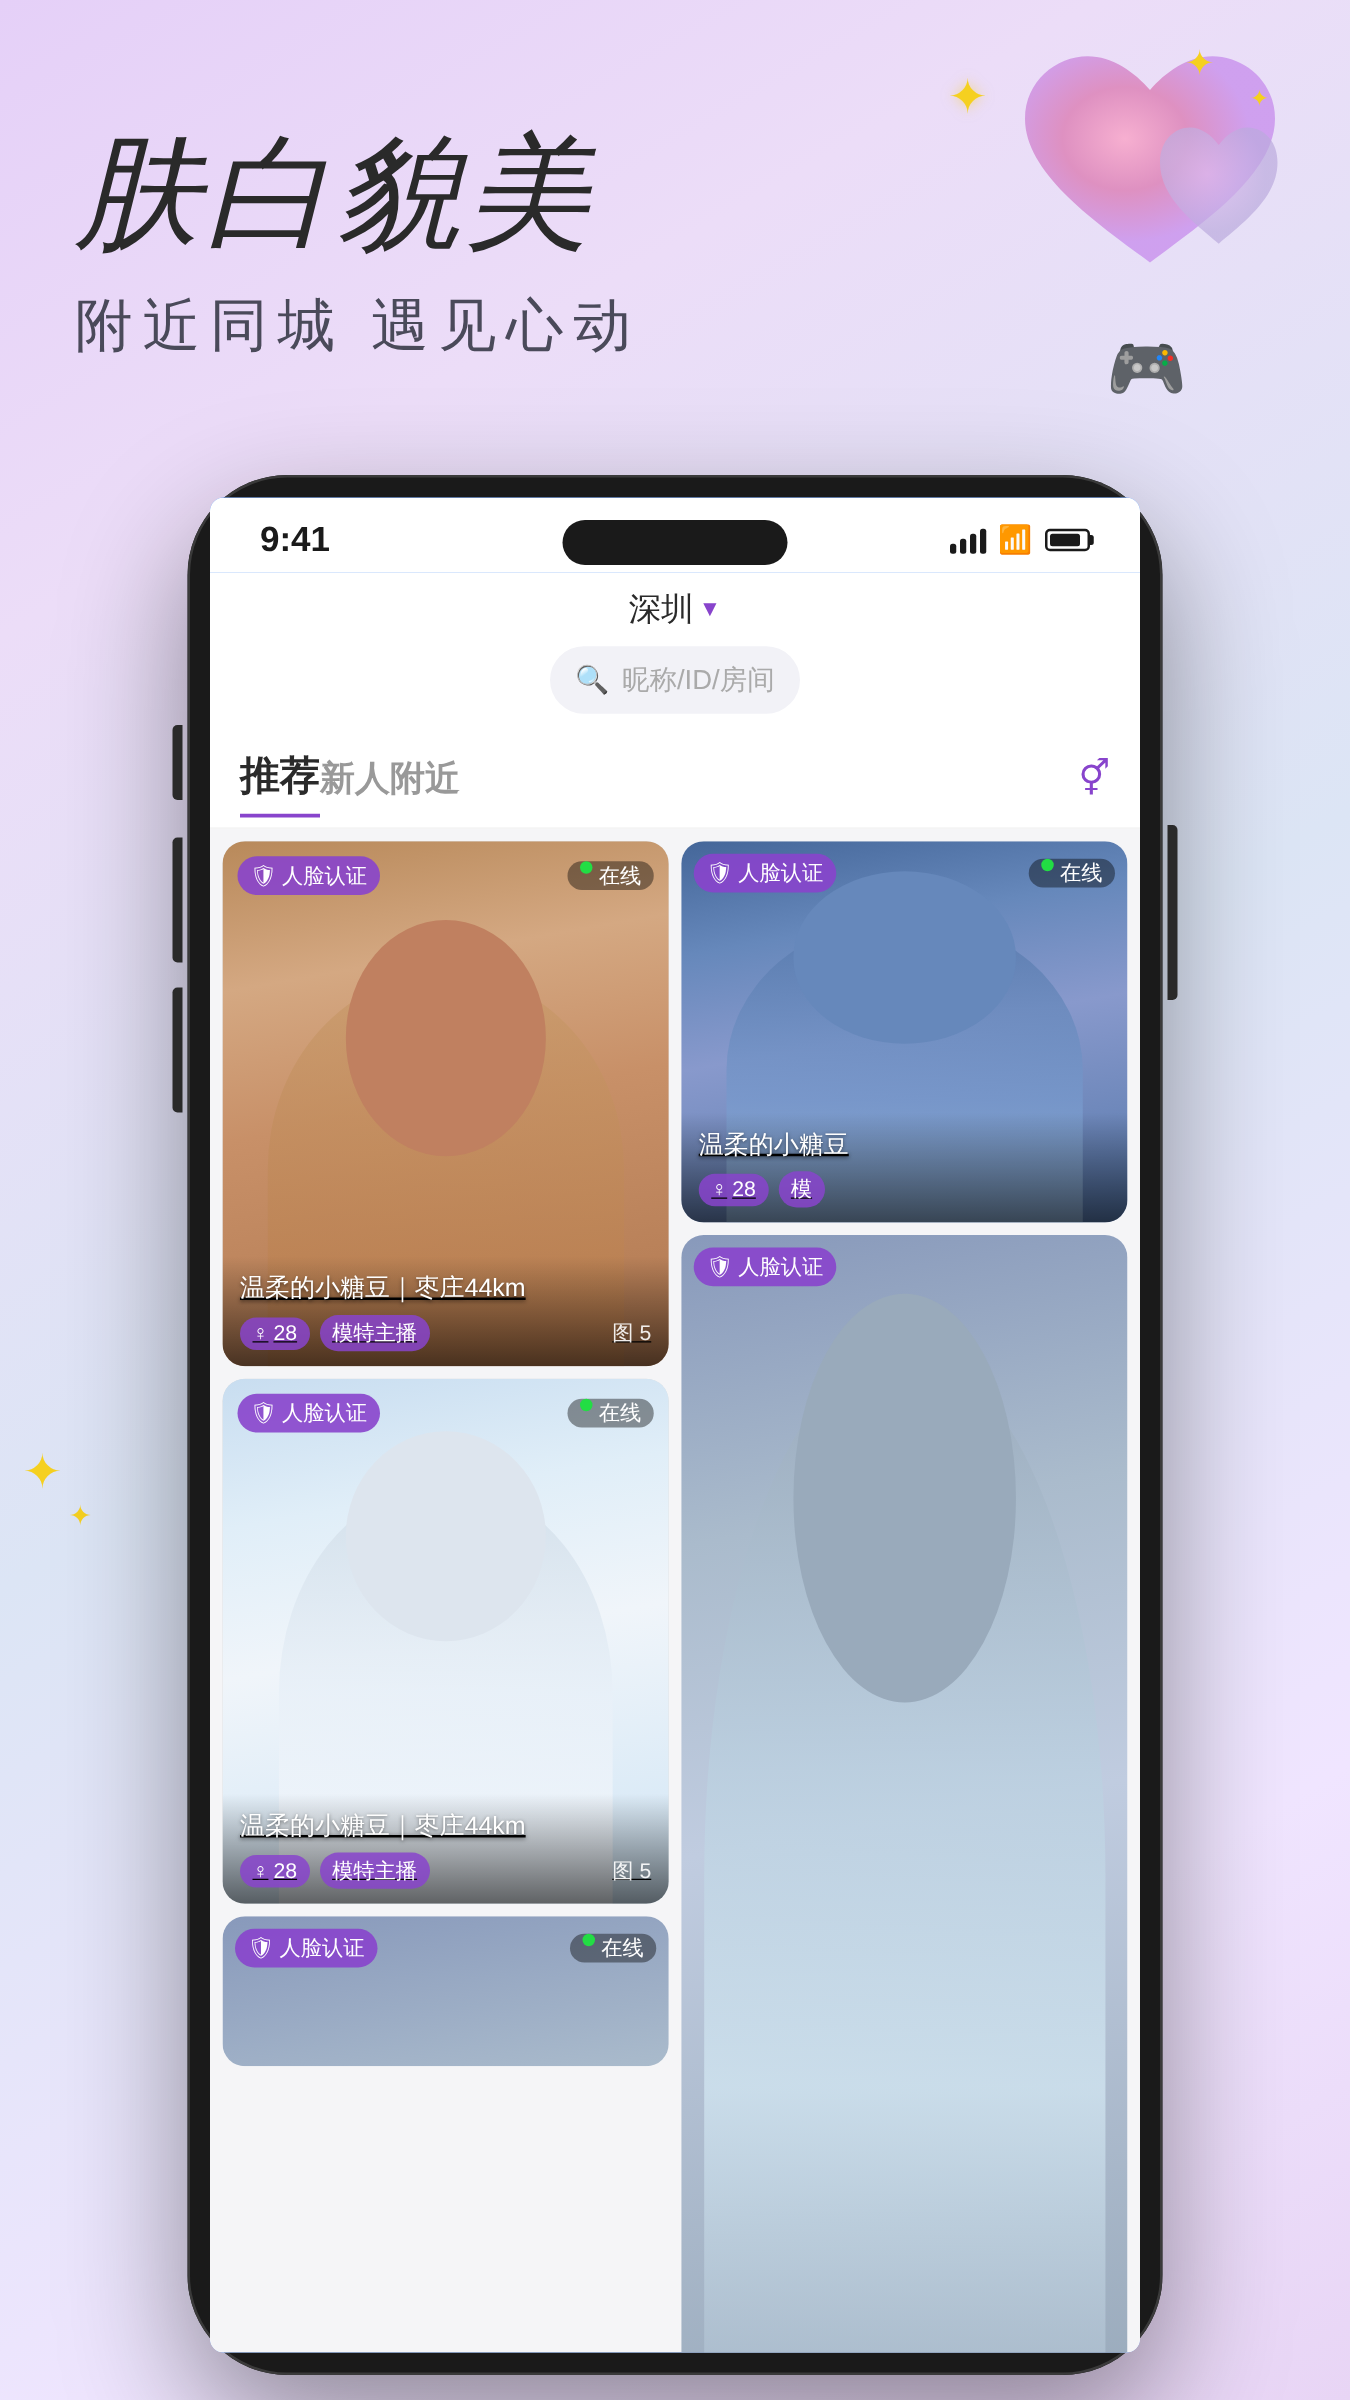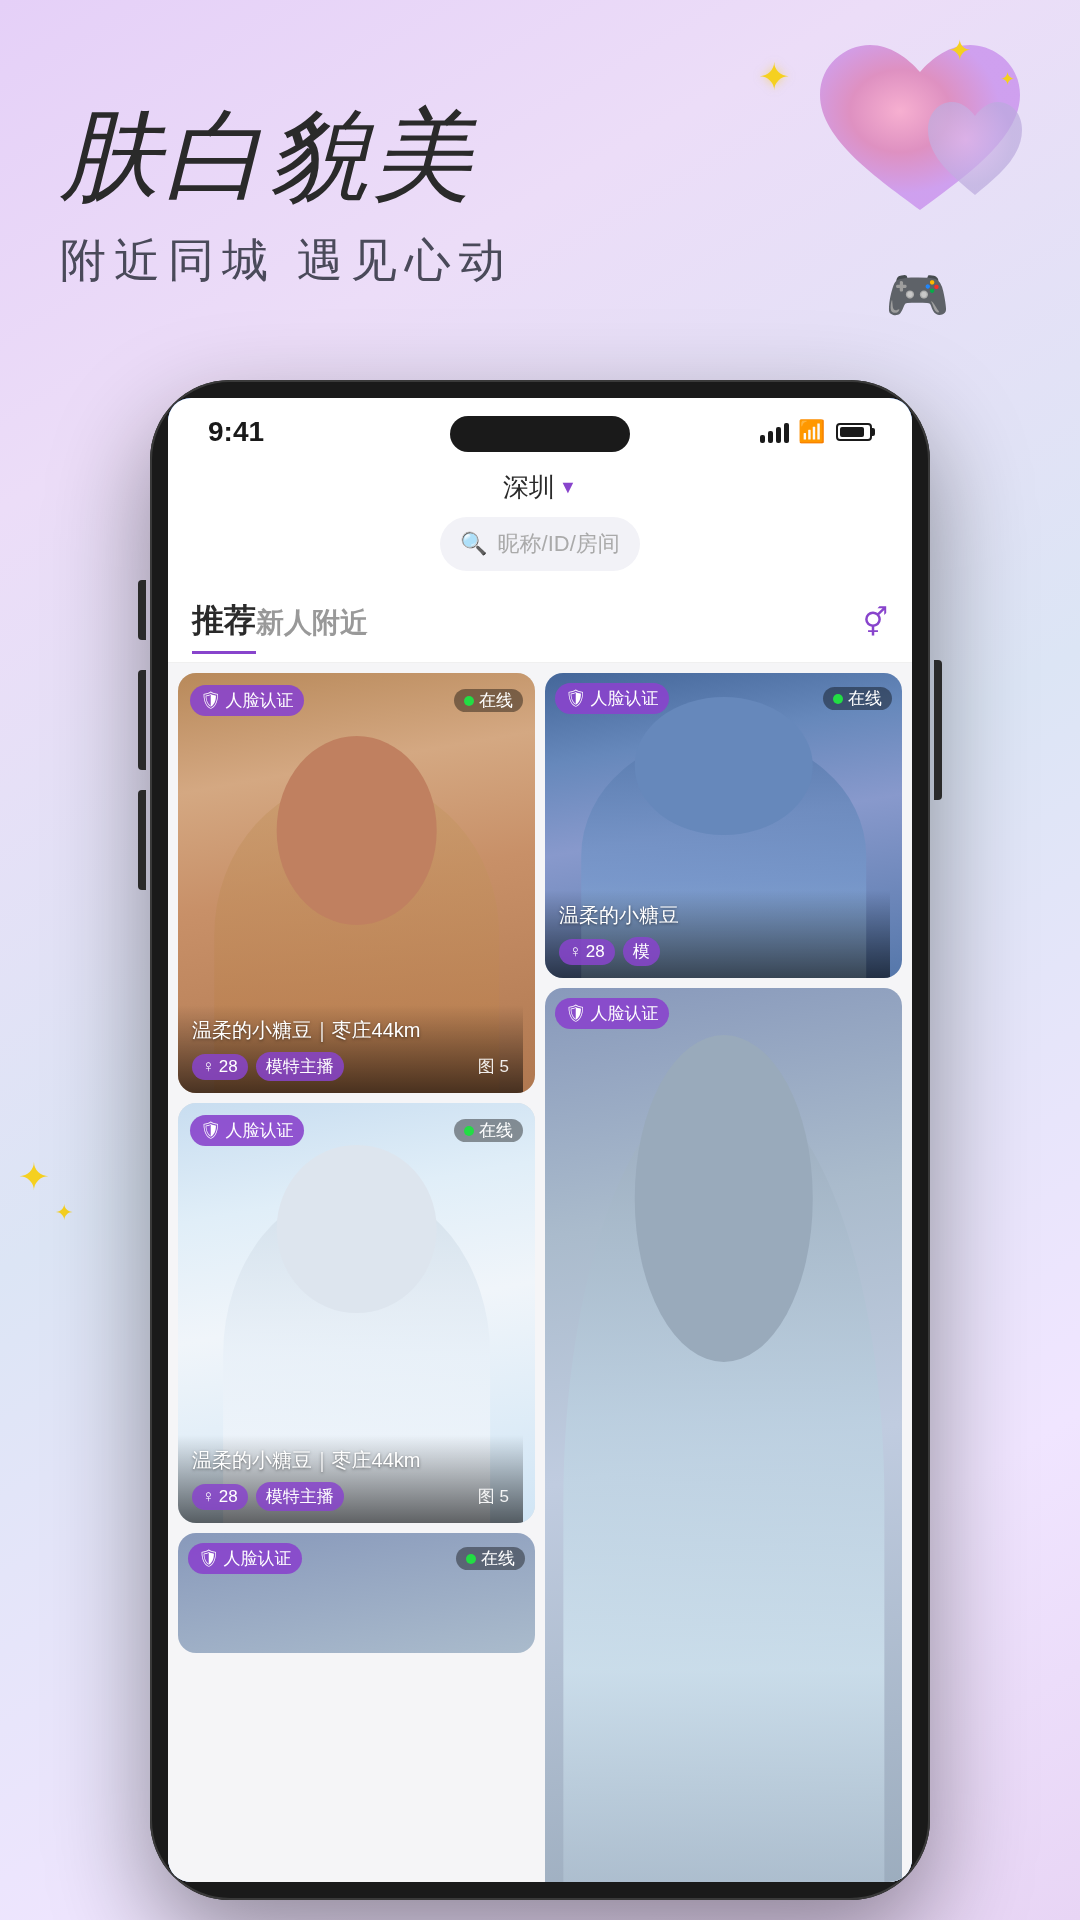--- a/index.html
+++ b/index.html
@@ -55,21 +55,21 @@
       border-radius: 80px;
       padding: 18px;
       box-shadow: 0 40px 100px rgba(0,0,0,0.4), inset 0 0 0 2px #3a3a3a;
       position: relative;
     }
 
     .phone-inner {
       width: 100%;
       height: 100%;
       background: #3b82f6;
-      border-radius: 23px;
+      border-radius: 11px;
       overflow: hidden;
       position: relative;
     }
 
     
     .status-bar {
       display: flex;
       justify-content: space-between;
       align-items: center;
       padding: 18px 40px 10px;
@@ -231,23 +231,24 @@
       overflow: hidden;
       background: #ddd;
       position: relative;
     }
 
     
     .card-overlay {
       position: absolute;
       bottom: 0;
       left: 0;
-      right: 12px;
+      right: 0;
       padding: 12px 14px;
       background: linear-gradient(to top, rgba(0,0,0,0.6) 0%, transparent 100%);
+      text-decoration: underline;
     }
 
     .card-name {
       color: white;
       font-size: 20px;
       font-weight: 500;
       margin-bottom: 8px;
       text-shadow: 0 1px 3px rgba(0,0,0,0.5);
     }
 
@@ -298,21 +299,21 @@
       gap: 4px;
     }
 
     .badge-online {
       background: rgba(0,0,0,0.4);
       color: white;
       border-radius: 20px;
       padding: 0 10px;
       font-size: 17px;
       display: flex;
-      align-items: center;
+      align-items: flex-start;
       gap: 5px;
     }
 
     .online-dot {
       width: 10px;
       height: 10px;
       background: #22dd44;
       border-radius: 50%;
     }
 

